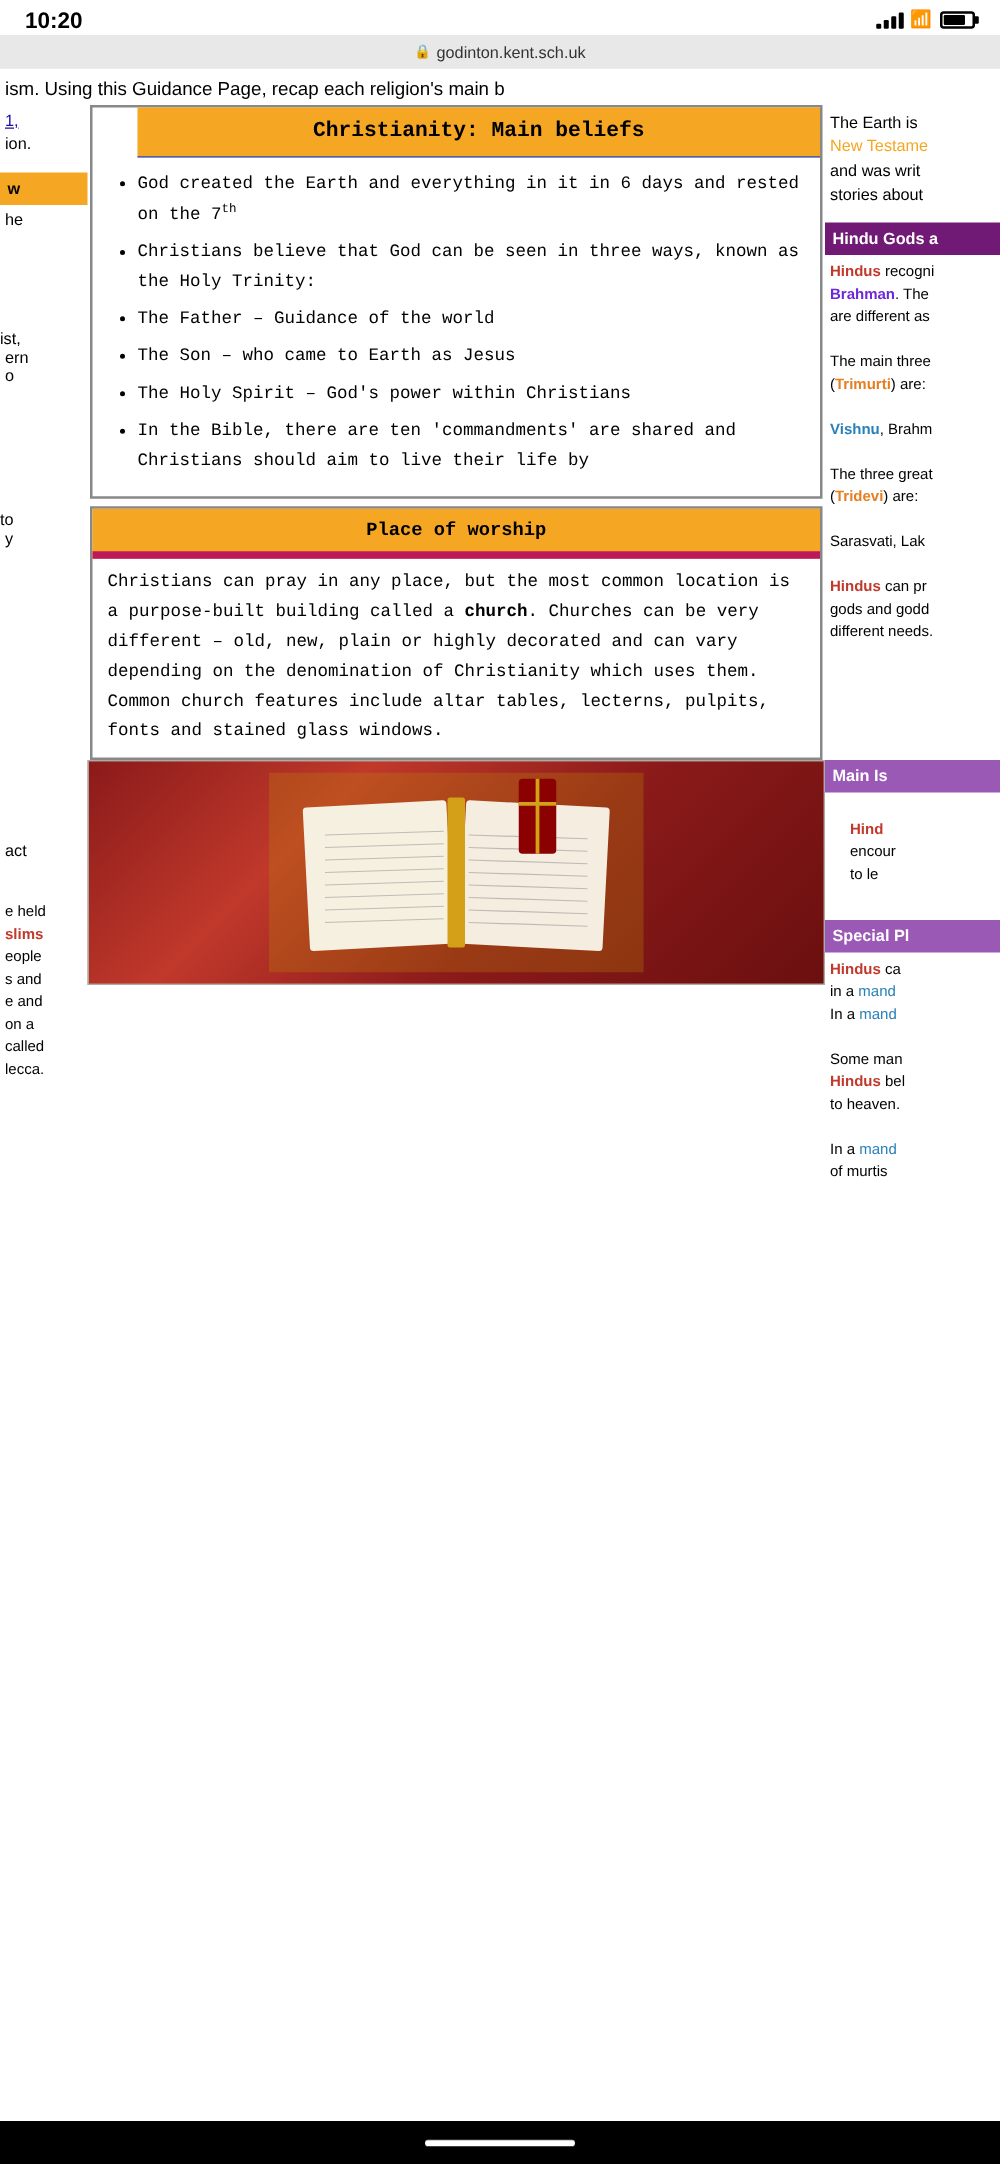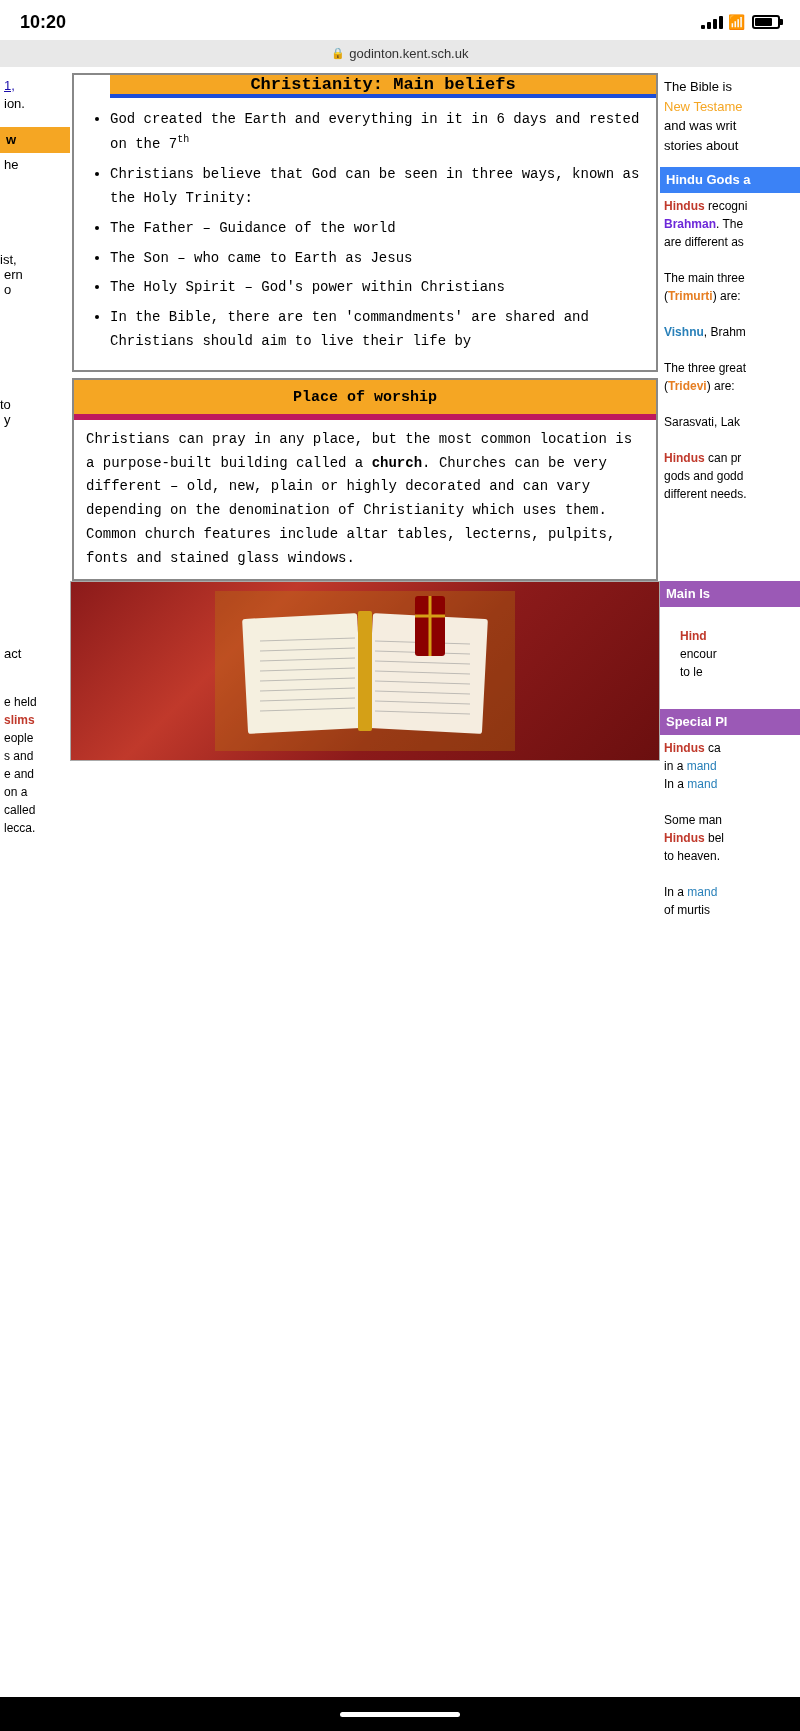--- a/index.html
+++ b/index.html
@@ -12,21 +12,21 @@
       overflow-x: hidden;
     }
 
     
     .status-bar {
       background: #fff;
       display: flex;
       justify-content: space-between;
       align-items: center;
       padding: 8px 20px 4px 20px;
-      height: 40px;
+      height: 28px;
     }
     .status-time {
       font-size: 18px;
       font-weight: bold;
       color: #000;
       font-family: Arial, sans-serif;
     }
     .status-icons {
       display: flex;
       align-items: center;
@@ -178,22 +178,22 @@
     
     .center-main {
       flex: 1;
       border: 2px solid #888;
       margin: 0 2px;
     }
 
     
     .christianity-header {
       background: #f5a623;
-      border-bottom: 4px solid #1d4ed8;
-      padding: 0 8px;
+      border-bottom: 1px solid #1d4ed8;
+      padding: 10px 8px;
       text-align: center;
       margin-left: 36px;
     }
     .christianity-header-text {
       font-family: 'Courier New', Courier, monospace;
       font-size: 17px;
       font-weight: bold;
       color: #000;
     }
 
@@ -251,21 +251,21 @@
       font-family: Arial, sans-serif;
       font-size: 13px;
       color: #000;
       line-height: 1.5;
       padding: 4px 4px;
     }
     .right-orange-text {
       color: #f5a623;
     }
     .right-hindu-header {
-      background: #3b82f6;
+      background: #701a75;
       padding: 4px 6px;
       margin-top: 8px;
     }
     .right-hindu-header-text {
       color: #fff;
       font-family: Arial, sans-serif;
       font-size: 13px;
       font-weight: bold;
     }
     .right-hindu-body {
@@ -420,20 +420,21 @@
       </div>
     </div>
   </div>
 
   <div class="browser-bar">
     <span class="lock-icon">🔒</span>
     <span>godinton.kent.sch.uk</span>
   </div>
 
   <div class="intro-section">
+    <div class="intro-text">ism. Using this Guidance Page, recap each religion's main b</div>
   </div>
 
   <div class="content-row">
 
     <div class="left-partial">
       <div class="left-top">
         <span class="left-blue-link">1,</span>
         <br>
         <span class="left-text-small">ion.</span>
       </div>
@@ -489,21 +490,21 @@
         <div class="worship-body">
           <span>
             Christians can pray in any place, but the most common location is a purpose-built building called a <strong>church</strong>. Churches can be very different – old, new, plain or highly decorated and can vary depending on the denomination of Christianity which uses them. Common church features include altar tables, lecterns, pulpits, fonts and stained glass windows.
           </span>
         </div>
       </div>
     </div>
 
     <div class="right-partial">
       <div class="right-bible-text">
-        <span>The Bible is</span><br>
+        <span>The Earth is</span><br>
         <span><span class="right-orange-text">New Testame</span></span><br>
         <span>and was writ</span><br>
         <span>stories about</span>
       </div>
       <div class="right-hindu-header">
         <span class="right-hindu-header-text">Hindu Gods a</span>
       </div>
       <div class="right-hindu-body">
         <span class="hindus-red">Hindus</span> <span>recogni</span><br>
         <span class="brahman-green">Brahman</span>. <span>The</span><br>

